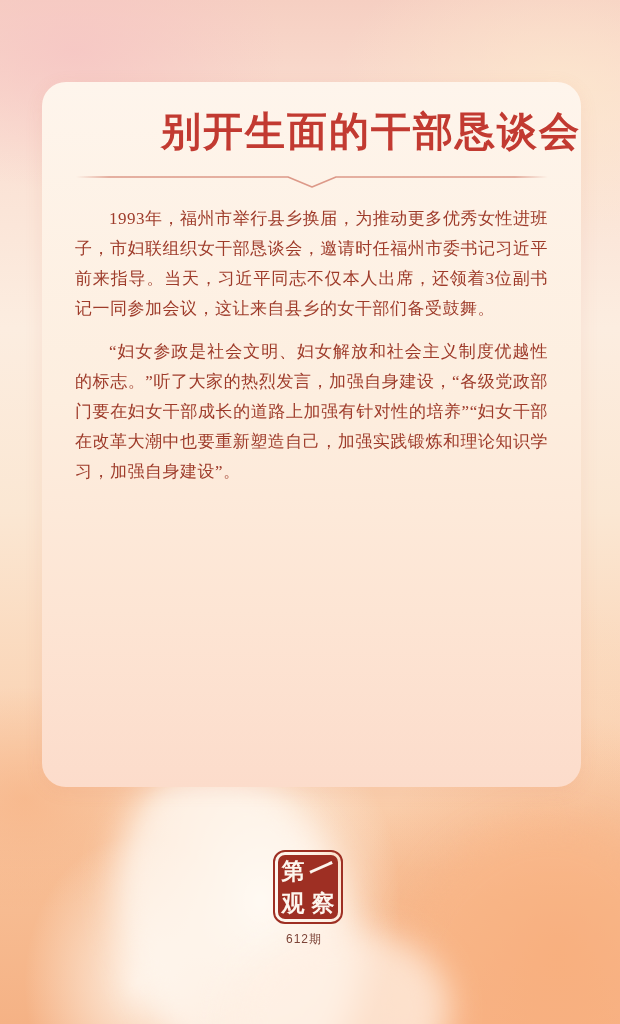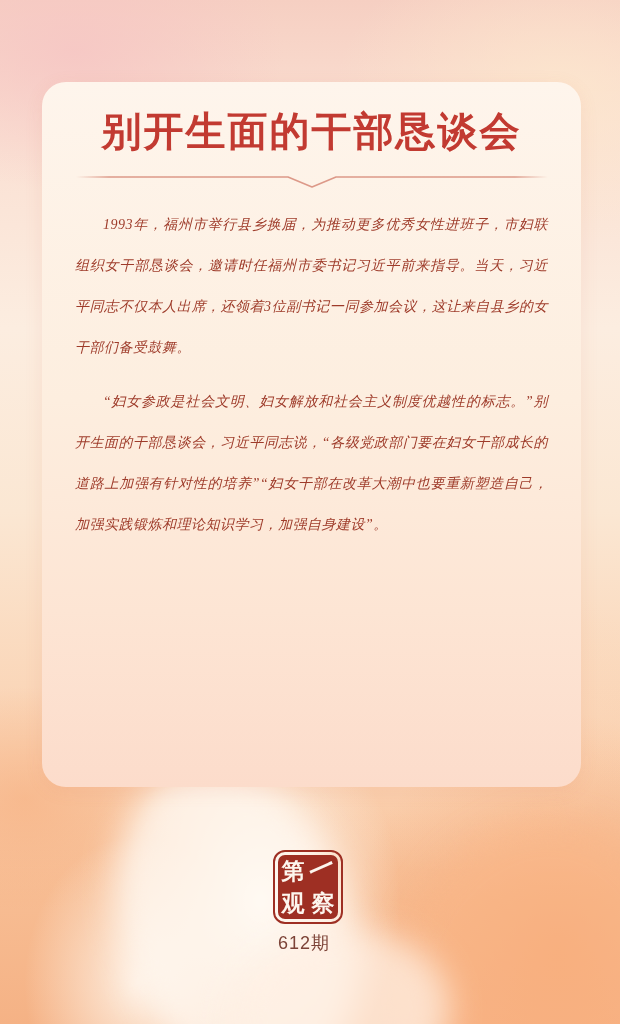--- a/index.html
+++ b/index.html
@@ -33,34 +33,33 @@
 
   
   .card {
     position: absolute; left: 42px; top: 82px; width: 539px; height: 705px;
     border-radius: 24px;
     background: linear-gradient(180deg, #fef5ec 0%, #fdeedf 45%, #fde5d4 75%, #fcdccb 100%);
     box-shadow: 0 4px 18px rgba(214,120,90,0.10);
   }
   .card-title {
     margin: 0; padding-top: 24px;
-    text-align: center;
+    text-align: right;
     font-size: 40px; line-height: 1.3; font-weight: 900;
     letter-spacing: 2px;
     color: #c23a31;
   }
   .divider { display: block; margin: 16px auto 0 auto; }
 
   .card-body {
     padding: 14px 33px 0 33px;
-    font-size: 14px; line-height: 41px;
+    font-size: 17px; line-height: 30px;
     letter-spacing: 0.5px;
     color: #9e3b2a;
     text-align: justify;
-    font-style: italic;
   }
   .card-body p { margin: 0 0 13px 0; text-indent: 2em; }
 
   
   .seal {
     position: absolute; left: 273px; top: 850px;
     width: 70px; height: 74px;
     border: 2px solid #9e2f23; border-radius: 12px;
     box-sizing: border-box;
   }
@@ -73,21 +72,21 @@
   .seal-inner span {
     color: #fdf6ee; font-weight: bold; font-size: 23px; line-height: 1;
     font-family: "Liberation Serif", "DejaVu Serif", serif;
   }
   .seal-inner .stroke-one { transform: rotate(-24deg) translateY(-2px); font-size: 26px; }
 
   .issue {
     position: absolute; left: 0; top: 931px; width: 608px;
     text-align: center;
     font-family: "Liberation Sans", "DejaVu Sans", sans-serif;
-    font-size: 18px; letter-spacing: 1px;
+    font-size: 12px; letter-spacing: 1px;
     color: #7c4337;
   }
 </style>
 </head>
 <body>
 
 <div class="bg">
   <div class="petal petal-a"></div>
   <div class="petal petal-b"></div>
   <div class="petal petal-c"></div>
@@ -103,21 +102,21 @@
         <stop offset="0.07" stop-color="#d98f7e" stop-opacity="0.9"></stop>
         <stop offset="0.93" stop-color="#d98f7e" stop-opacity="0.9"></stop>
         <stop offset="1" stop-color="#d98f7e" stop-opacity="0"></stop>
       </linearGradient>
     </defs>
     <path d="M0 3 H212 L236 13 L260 3 H472" fill="none" stroke="url(#fade)" stroke-width="1.6" stroke-linejoin="round"></path>
   </svg>
 
   <div class="card-body">
     <p>1993年，福州市举行县乡换届，为推动更多优秀女性进班子，市妇联组织女干部恳谈会，邀请时任福州市委书记习近平前来指导。当天，习近平同志不仅本人出席，还领着3位副书记一同参加会议，这让来自县乡的女干部们备受鼓舞。</p>
-    <p>“妇女参政是社会文明、妇女解放和社会主义制度优越性的标志。”别开生面的干部恳谈会，习近平同志说，“各级党政部门要在妇女干部成长的道路上加强有针对性的培养”“妇女干部在改革大潮中也要重新塑造自己，加强实践锻炼和理论知识学习，加强自身建设”。</p>
+    <p>“妇女参政是社会文明、妇女解放和社会主义制度优越性的标志。”听了大家的热烈发言，加强自身建设，“各级党政部门要在妇女干部成长的道路上加强有针对性的培养”“妇女干部在改革大潮中也要重新塑造自己，加强实践锻炼和理论知识学习，加强自身建设”。</p>
   </div>
 </div>
 
 <div class="seal">
   <div class="seal-inner">
     <span>第</span>
     <span class="stroke-one">一</span>
     <span>观</span>
     <span>察</span>
   </div>

